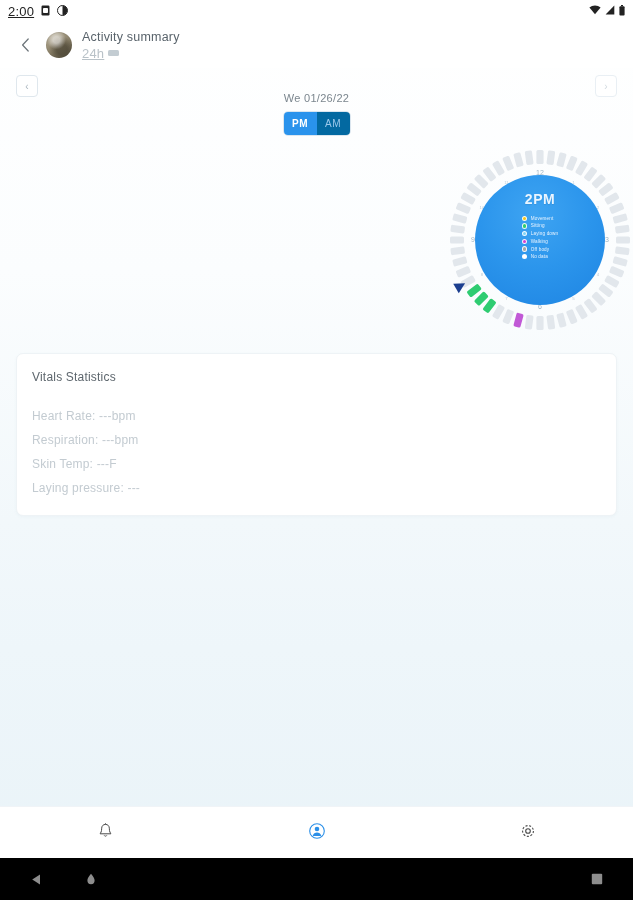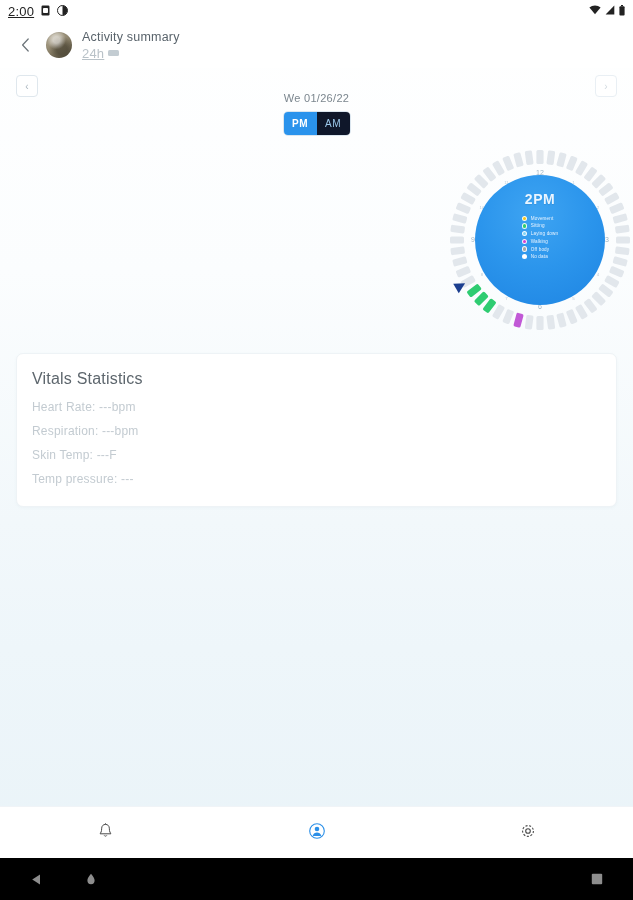--- a/index.html
+++ b/index.html
@@ -89,21 +89,21 @@
   .toggle {
     display: flex; border: 1px solid #dbe6ef; border-radius: 5px;
     overflow: hidden; background: #fff;
   }
   .toggle div {
     width: 33px; height: 23px;
     display: flex; align-items: center; justify-content: center;
     font-size: 10px; letter-spacing: .4px;
   }
   .toggle .on { background: #2a93ec; color: #ffffff; font-weight: bold; }
-  .toggle .off { background: #0f172a; color: #9cc8ea; }
+  .toggle .off { background: #0369a1; color: #9cc8ea; }
 
   
   .clock-area {
     flex: 0 0 195px;
     display: flex; align-items: center; justify-content: flex-end;
   }
   .dial { position: relative; width: 186px; height: 186px; }
   .dial svg { position: absolute; inset: 0; }
   .inner-disc {
     position: absolute; left: 28px; top: 28px;
@@ -128,22 +128,22 @@
   
   .card-area { flex: 0 0 160px; padding: 16px 16px 0 16px; }
   .card {
     background: #ffffff;
     border: 1px solid #eef3f6;
     border-radius: 7px;
     padding: 16px 15px 20px 15px;
     box-shadow: 0 1px 3px rgba(120,145,165,.06);
   }
   .card-title {
-    font-size: 16px; color: #5d666d; letter-spacing: .2px;
-    margin-bottom: 12px;
+    font-size: 12px; color: #5d666d; letter-spacing: .2px;
+    margin-bottom: 25px;
   }
   .vrow { font-size: 12px; color: #c3cbd1; letter-spacing: .2px; margin-bottom: 10px; }
   .vrow:last-child { margin-bottom: 0; }
 
   .spacer { flex: 1 1 auto; }
 
   
   .tabbar {
     flex: 0 0 52px;
     background: #ffffff;
@@ -336,21 +336,21 @@
     </div>
   </div>
 
   <div class="card-area">
     <div class="card">
       <div class="card-title">Vitals Statistics</div>
       <div id="vitalrows">
           <div class="vrow">Heart Rate: ---bpm</div>
           <div class="vrow">Respiration: ---bpm</div>
           <div class="vrow">Skin Temp: ---F</div>
-          <div class="vrow">Temp pressure: ---</div>
+          <div class="vrow">Laying pressure: ---</div>
         </div>
     </div>
   </div>
 
   <div class="spacer"></div>
 
   <div class="tabbar">
     <div class="tab">
       <span>
         <svg width="15" height="16" viewBox="0 0 15 16">

